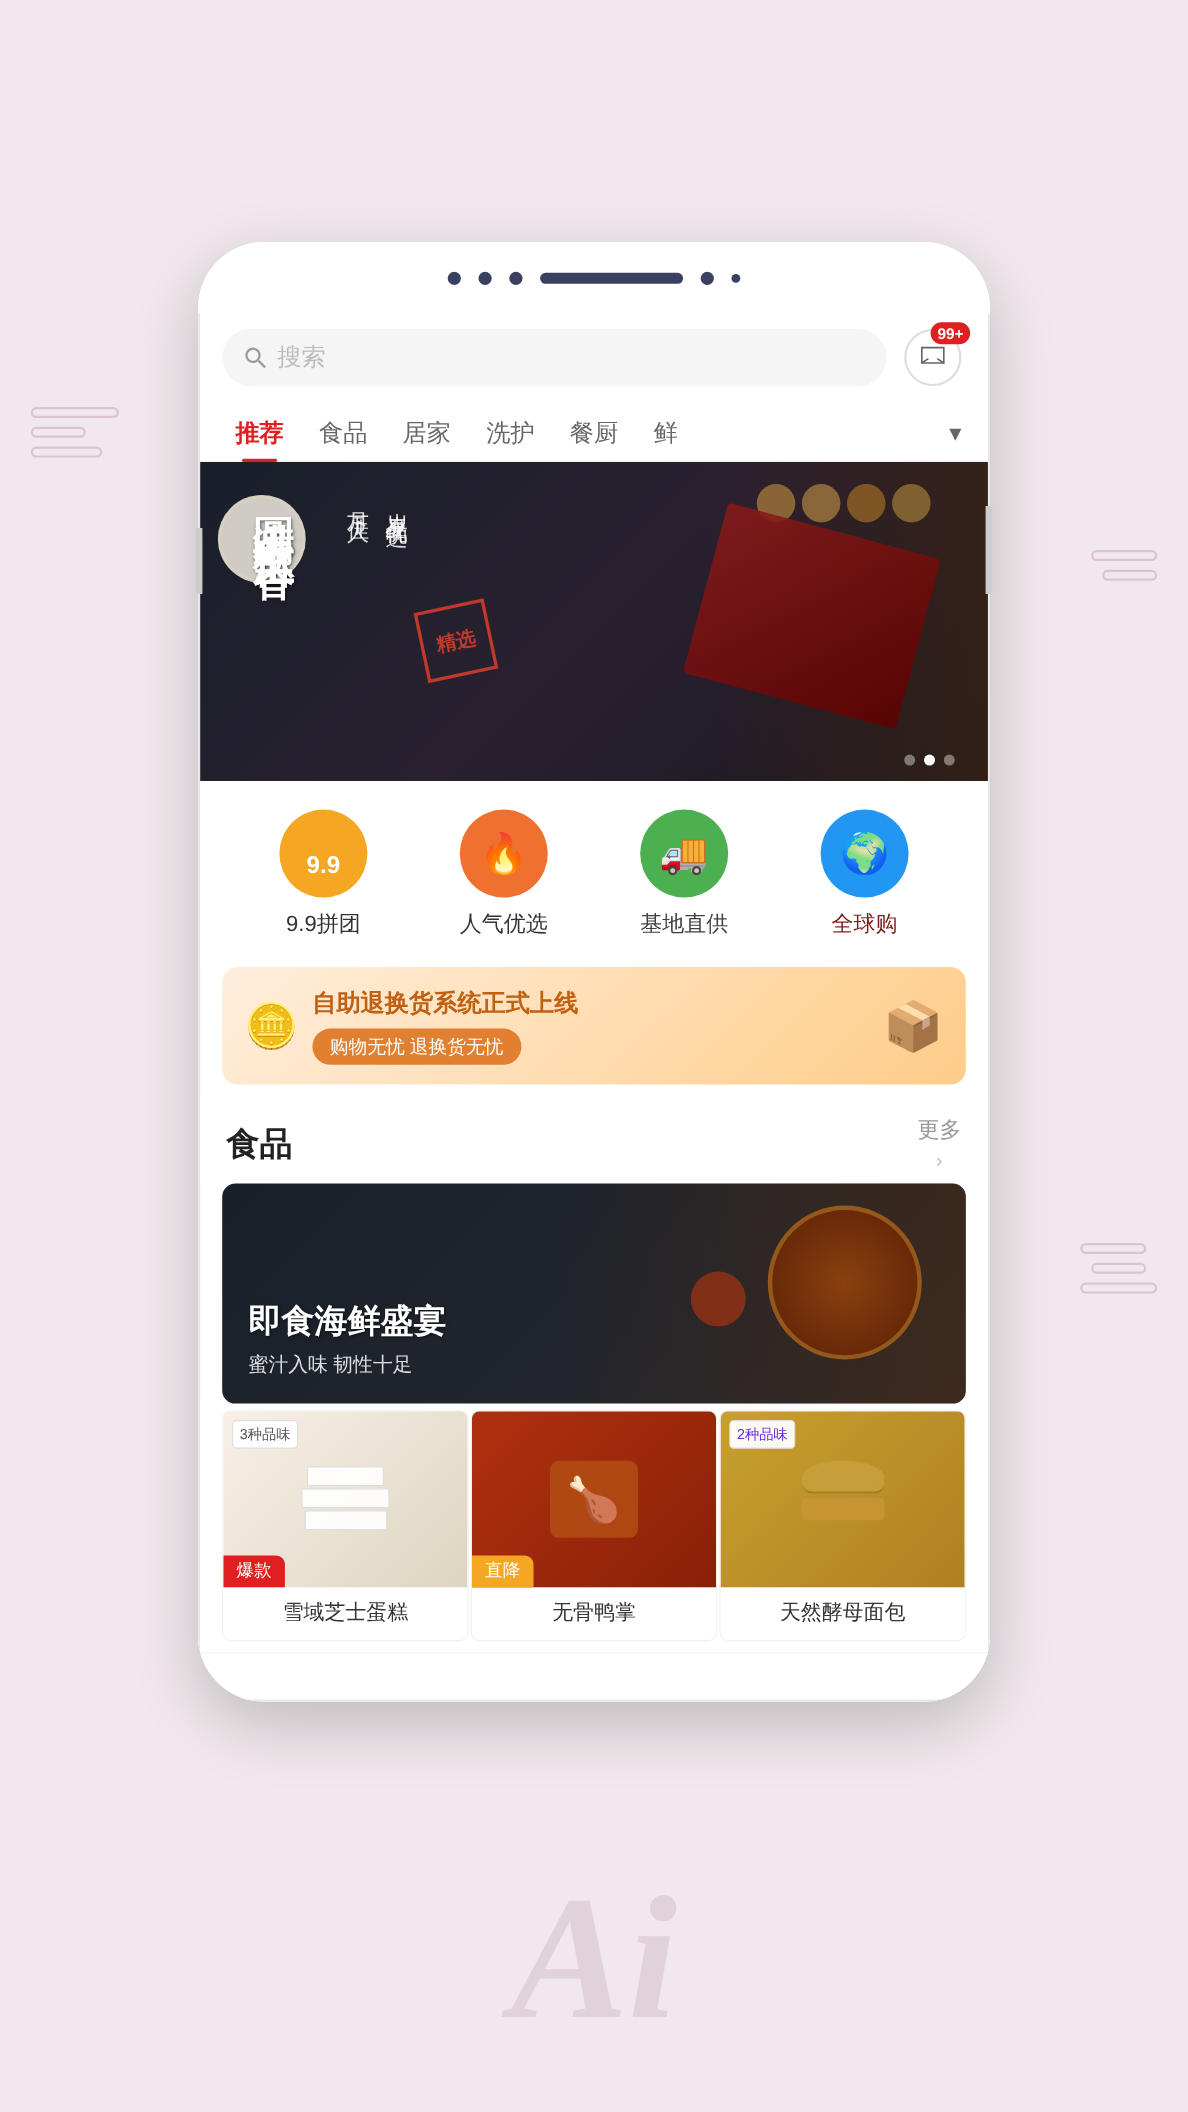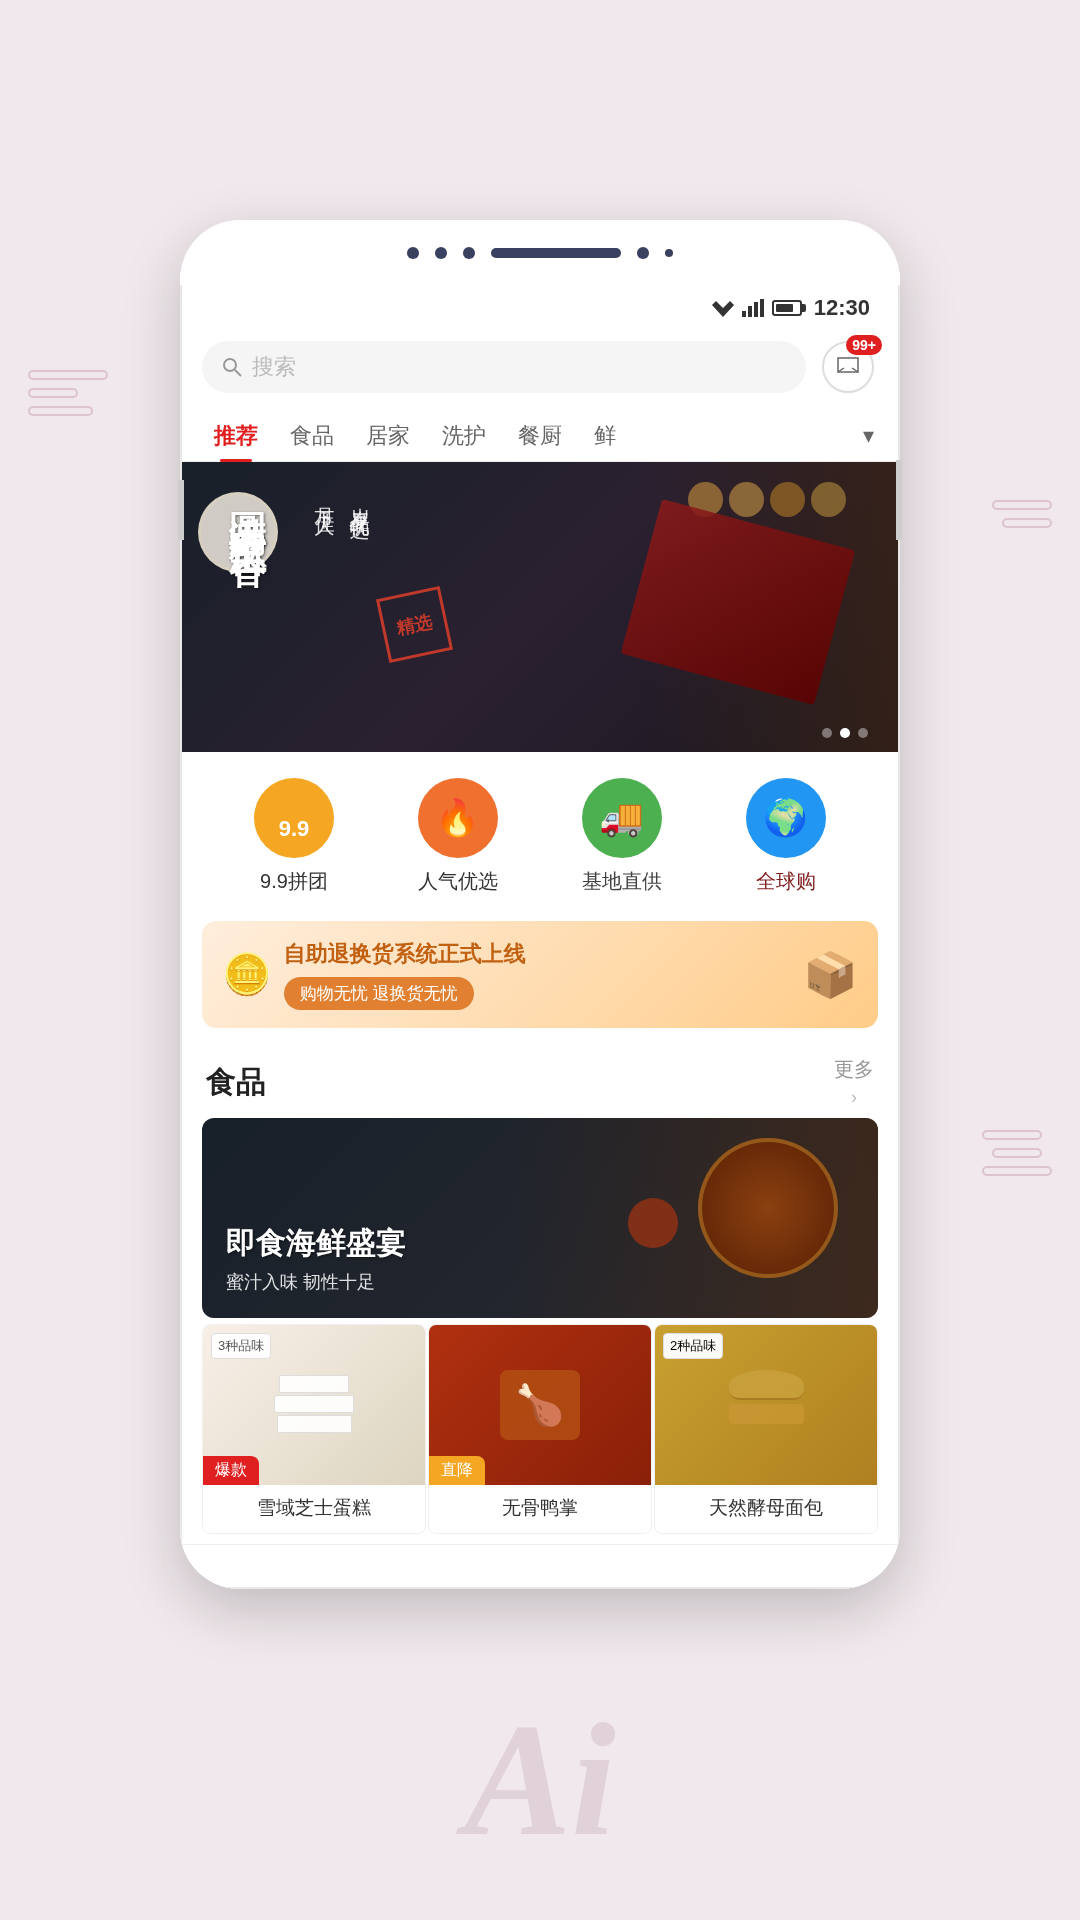--- a/index.html
+++ b/index.html
@@ -57,36 +57,20 @@
     <div style="width:12px;height:12px;border-radius:50%;background:#3a4060;"></div>
     <div style="width:12px;height:12px;border-radius:50%;background:#3a4060;"></div>
     <div style="width:12px;height:12px;border-radius:50%;background:#3a4060;"></div>
     <div style="width:130px;height:10px;border-radius:5px;background:#3a4060;"></div>
     <div style="width:12px;height:12px;border-radius:50%;background:#3a4060;"></div>
     <div style="width:8px;height:8px;border-radius:50%;background:#3a4060;"></div>
   </div>
 
   <div style="background:white;border-left:2px solid #e8e8e8;border-right:2px solid #e8e8e8;">
 
-    <div style="display:flex;justify-content:flex-end;align-items:center;padding:10px 28px 6px;gap:8px;background:white;">
-      <svg width="22" height="18" viewBox="0 0 22 18">
-        <polygon points="11,18 22,6 18,2 11,9 4,2 0,6" fill="#333"></polygon>
-      </svg>
-      <svg width="22" height="18" viewBox="0 0 22 18">
-        <rect x="0" y="12" width="4" height="6" fill="#333"></rect>
-        <rect x="6" y="7" width="4" height="11" fill="#333"></rect>
-        <rect x="12" y="3" width="4" height="15" fill="#333"></rect>
-        <rect x="18" y="0" width="4" height="18" fill="#333"></rect>
-      </svg>
-      <div style="width:30px;height:16px;border:2px solid #333;border-radius:3px;position:relative;display:inline-flex;align-items:center;padding:2px;">
-        <div style="width:80%;height:100%;background:#333;border-radius:1px;"></div>
-        <div style="position:absolute;right:-6px;top:50%;transform:translateY(-50%);width:4px;height:8px;background:#333;border-radius:0 2px 2px 0;"></div>
-      </div>
-      <span style="font-size:22px;font-weight:600;color:#333;margin-left:4px;">12:30</span>
-    </div>
 
     <div style="padding:10px 20px;background:white;display:flex;align-items:center;gap:12px;">
       <div style="flex:1;display:flex;align-items:center;background:#f5f5f5;border-radius:28px;padding:11px 20px;gap:10px;">
         <svg width="20" height="20" viewBox="0 0 20 20">
           <circle cx="8" cy="8" r="6" stroke="#999" stroke-width="2" fill="none"></circle>
           <line x1="13" y1="13" x2="19" y2="19" stroke="#999" stroke-width="2"></line>
         </svg>
         <span style="color:#bbb;font-size:22px;">搜索</span>
       </div>
       <div style="width:60px;height:60px;display:flex;align-items:center;justify-content:center;position:relative;">
@@ -234,21 +218,21 @@
         </div>
         <div style="font-size:19px;color:#333;padding:10px 8px 12px;text-align:center;">无骨鸭掌</div>
       </div>
 
       <div style="flex:1;background:white;border-radius:8px;overflow:hidden;cursor:pointer;border:1px solid #f0f0f0;">
         <div style="width:100%;height:160px;background:linear-gradient(135deg,#c8a030,#b08020);position:relative;display:flex;align-items:center;justify-content:center;">
           <div style="width:80px;height:70px;display:flex;flex-direction:column;align-items:center;gap:4px;">
             <div style="width:75px;height:30px;background:rgba(200,160,60,0.9);border-radius:50% 50% 10px 10px;border-bottom:2px solid rgba(140,90,10,0.5);"></div>
             <div style="width:75px;height:20px;background:rgba(200,150,50,0.9);border-radius:4px;"></div>
           </div>
-          <div style="position:absolute;top:8px;left:8px;background:rgba(255,255,255,0.95);border:1px solid #ddd;color:#000000;font-size:13px;padding:3px 6px;border-radius:4px;line-height:1.4;text-align:right;">
+          <div style="position:absolute;top:8px;left:8px;background:rgba(255,255,255,0.95);border:1px solid #ddd;color:#6d28d9;font-size:13px;padding:3px 6px;border-radius:4px;line-height:1.4;text-align:right;">
             <span>2种品味</span>
           </div>
         </div>
         <div style="font-size:19px;color:#333;padding:10px 8px 12px;text-align:center;">天然酵母面包</div>
       </div>
     </div>
 
   </div>
 
   <div style="background:white;height:45px;border-radius:0 0 60px 60px;border-top:1px solid #eee;border-left:2px solid #e8e8e8;border-right:2px solid #e8e8e8;border-bottom:2px solid #e8e8e8;"></div>

